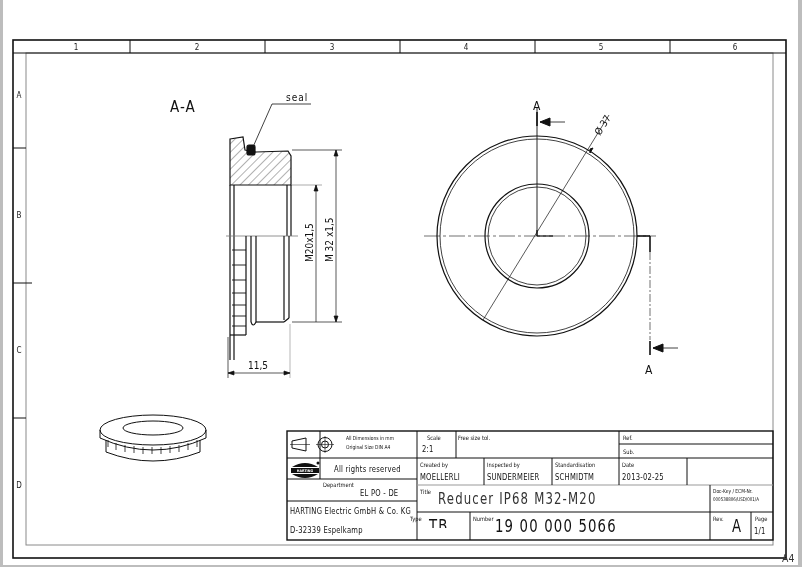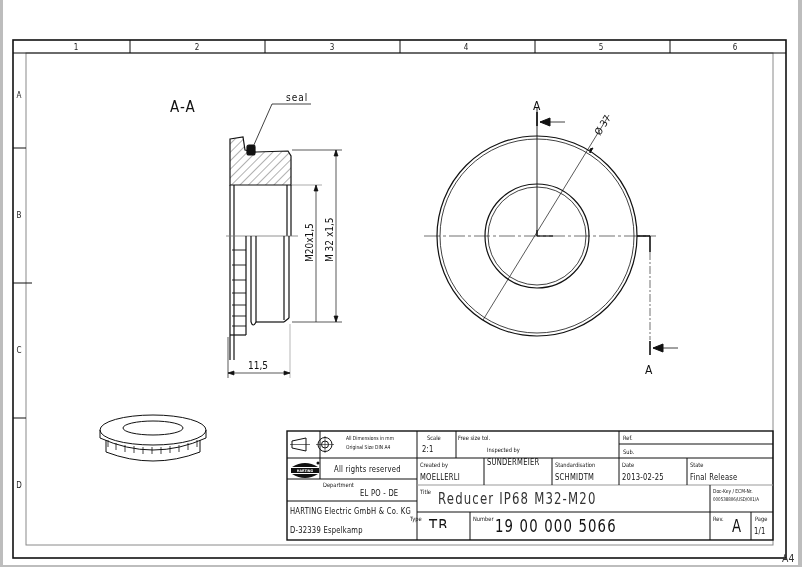--- a/index.html
+++ b/index.html
@@ -243,36 +243,32 @@
     </div>
     <div class="cell" style="left:0;top:70px;width:130px;height:46px;">
       <span class="val" style="left:3px;top:5px;">HARTING Electric GmbH &amp; Co. KG</span>
       <span class="val" style="left:3px;top:24px;">D-32339 Espelkamp</span>
     </div>
 
     <div class="cell" style="left:130px;top:27px;width:67px;height:27px;">
       <span class="lbl" style="left:3px;top:3px;">Created by</span>
       <span class="val" style="left:3px;top:14px;">MOELLERLI</span>
     </div>
-    <div class="cell" style="left:197px;top:12px;width:68px;height:27px;padding-left:48px;">
+    <div class="cell" style="left:197px;top:27px;width:68px;height:27px;padding-left:48px;">
       <span class="lbl" style="left:3px;top:3px;">Inspected by</span>
       <span class="val" style="left:3px;top:14px;">SUNDERMEIER</span>
     </div>
     <div class="cell" style="left:265px;top:27px;width:67px;height:23px;">
       <span class="lbl" style="left:3px;top:3px;">Standardisation</span>
       <span class="val" style="left:3px;top:14px;">SCHMIDTM</span>
     </div>
     <div class="cell" style="left:332px;top:27px;width:68px;height:27px;text-align:center;">
       <span class="lbl" style="left:3px;top:3px;">Date</span>
       <span class="val" style="left:3px;top:14px;">2013-02-25</span>
     </div>
-    <div class="cell" style="left:400px;top:27px;width:86px;height:27px;">
-      <span class="lbl" style="left:3px;top:3px;">State</span>
-      <span class="val" style="left:3px;top:14px;">Final Release</span>
-    </div>
 
     <div class="cell" style="left:130px;top:54px;width:293px;height:27px;">
       <span class="lbl" style="left:3px;top:3px;">Title</span>
       <span class="big" style="left:21px;top:5px;font-size:15px;color:#333;">Reducer IP68 M32-M20</span>
     </div>
     <div class="cell" style="left:423px;top:54px;width:63px;height:27px;">
       <span class="tiny" style="left:3px;top:3px;">Doc-Key / ECM-Nr.</span>
       <span class="tiny" style="left:3px;top:11px;font-size:5px;">000538806/USD/001/A</span>
     </div>
 

